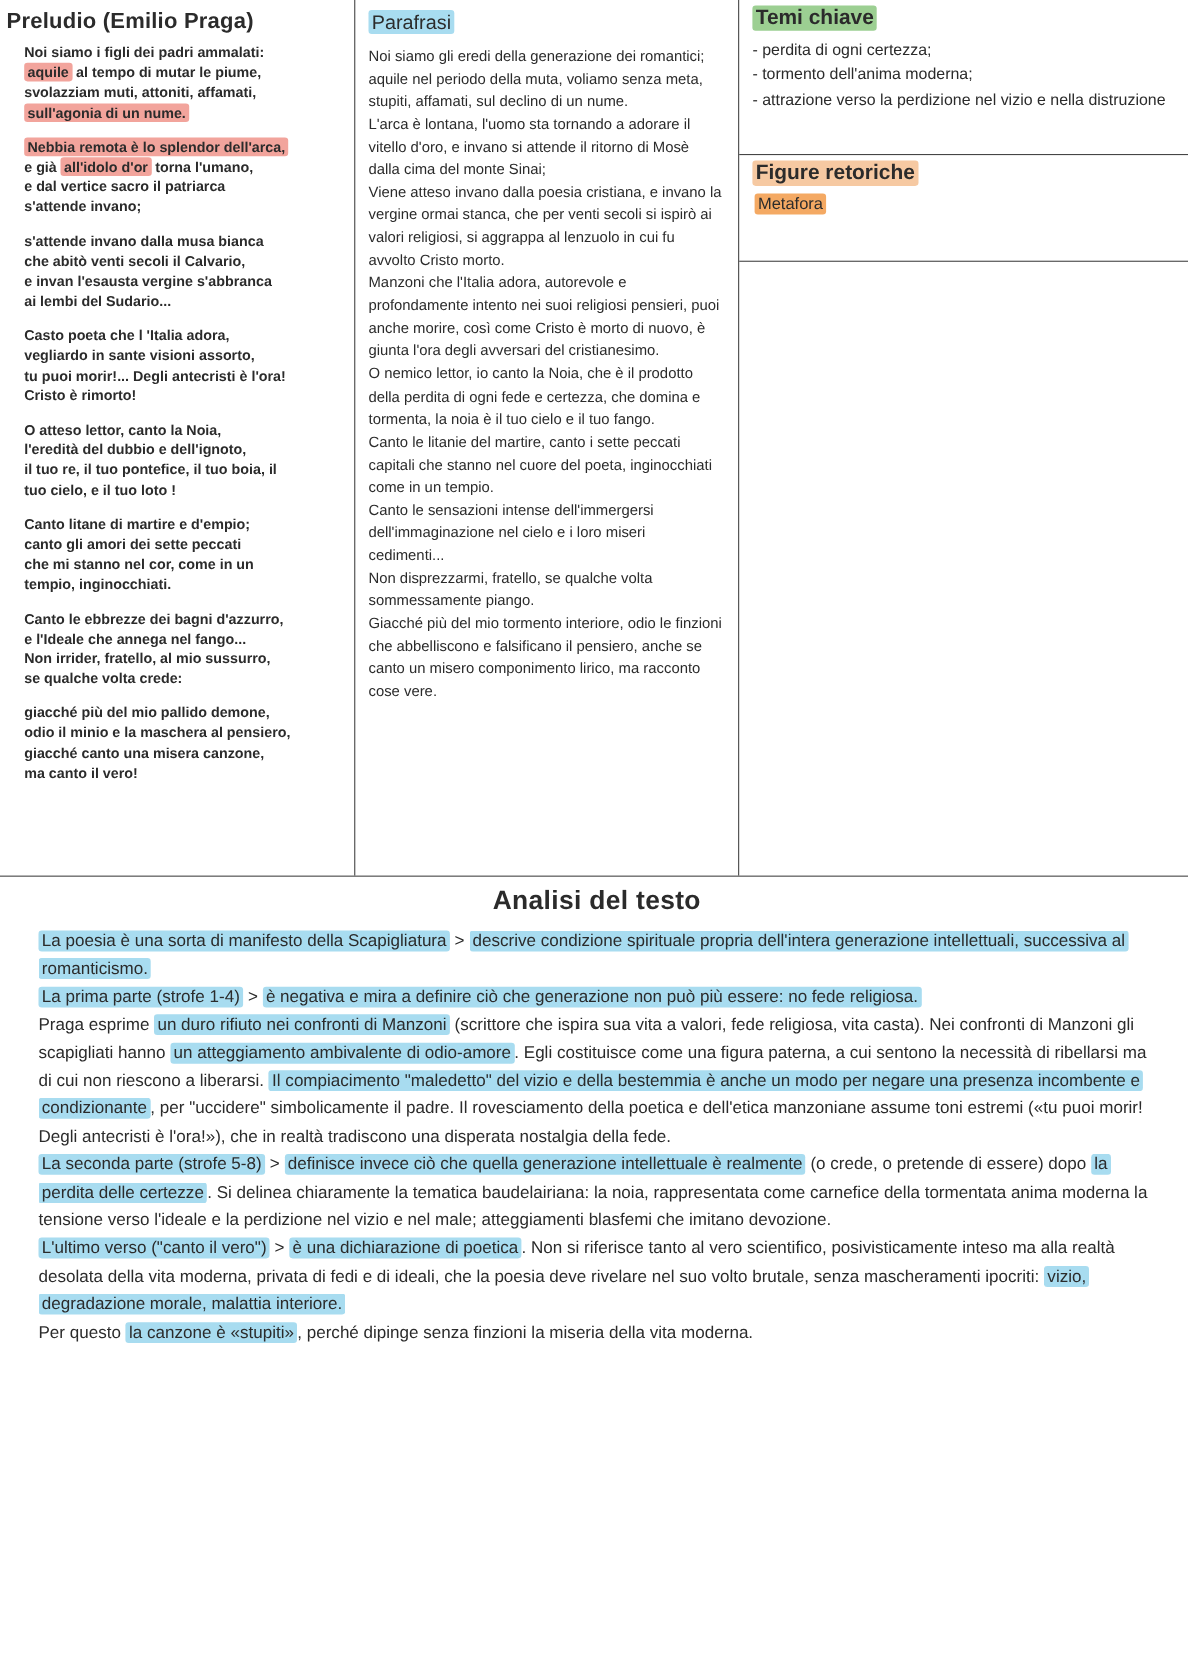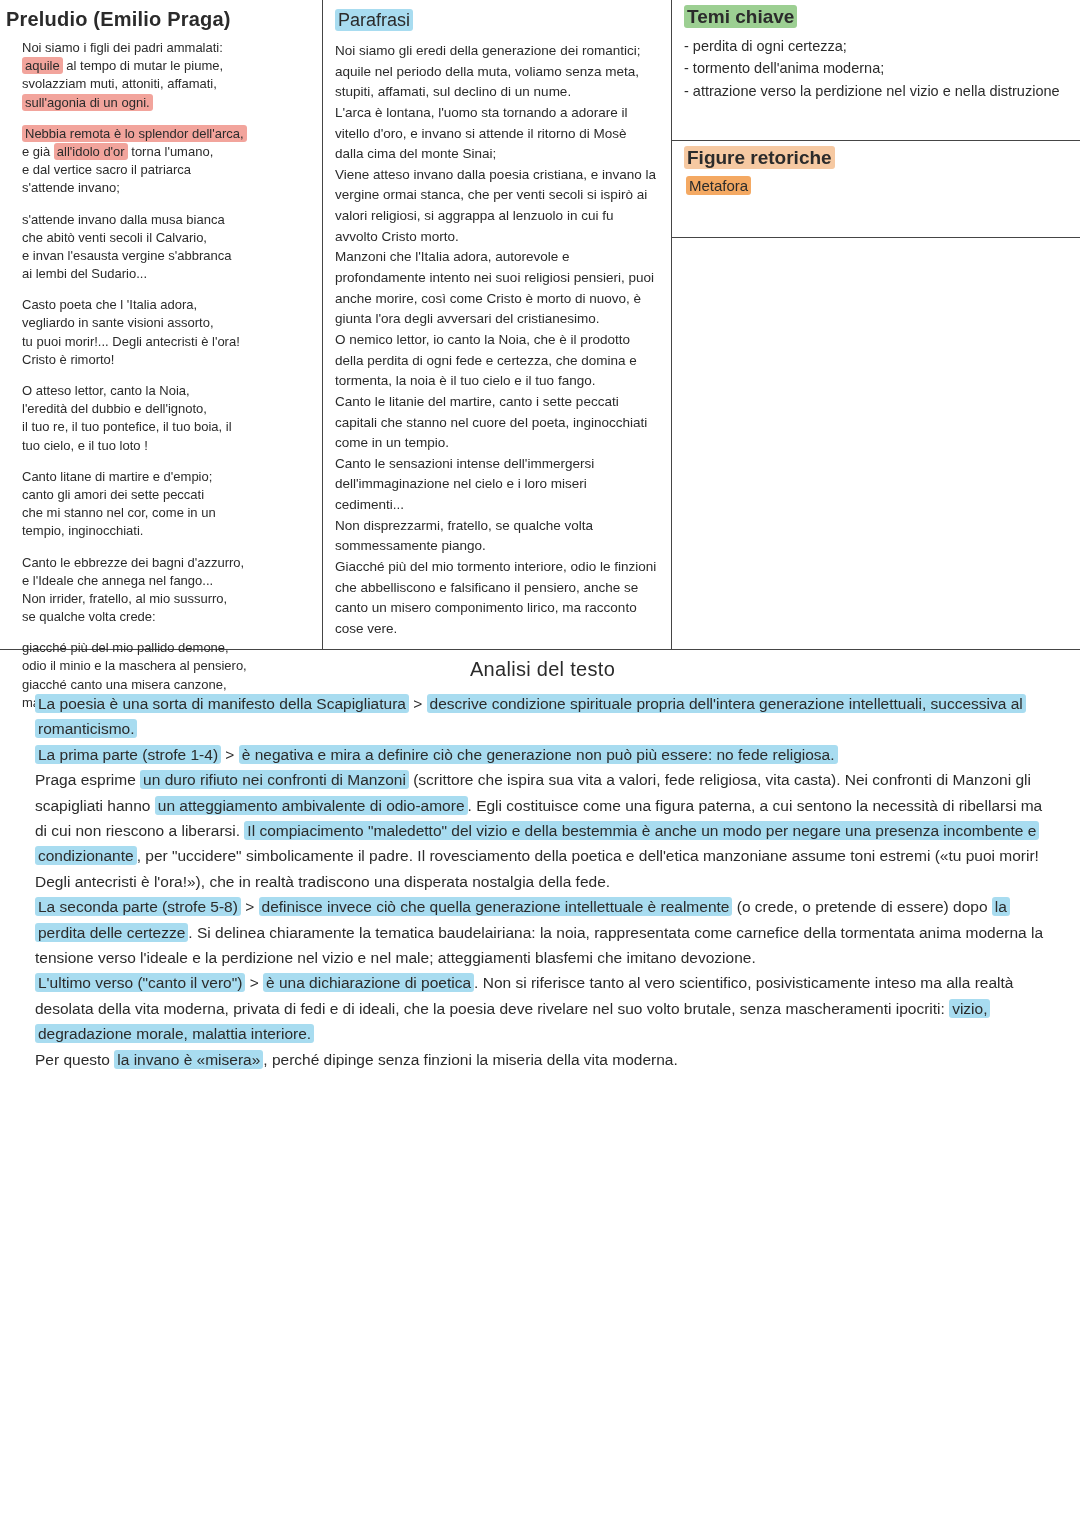--- a/index.html
+++ b/index.html
@@ -4,43 +4,43 @@
 <style>
   * { margin:0; padding:0; box-sizing:border-box; }
   html,body { background:#ffffff; }
   body {
     width:1080px; height:1527px;
     font-family:"Liberation Sans", sans-serif;
     color:#2b2b2b;
     position:relative;
     overflow:hidden;
   }
-  .top-table { display:flex; height:650px; border-bottom:1px solid #454545; }
+  .top-table { display:flex; height:797px; border-bottom:1px solid #454545; }
   .col-poem  { width:323px; border-right:1px solid #454545; padding:8px 10px 0 6px; }
   .col-para  { width:349px; border-right:1px solid #454545; padding:10px 14px 0 12px; }
   .col-right { flex:1; display:flex; flex-direction:column; }
 
   .poem-title { font-size:20px; font-weight:bold; letter-spacing:.2px; margin-bottom:8px; }
-  .poem-body { margin-left:16px; }
+  .poem-body { margin-left:16px;font-weight:bold; }
   .stanza { margin-bottom:13px; }
   .poem-line { font-size:13px; line-height:1.4; white-space:nowrap; }
 
   .para-title-wrap { margin-bottom:10px; }
   .para-title { font-size:18px; font-weight:normal; }
   .pp { font-size:13.5px; line-height:1.53; }
 
   .cell-temi   { height:141px; border-bottom:1px solid #454545; padding:6px 12px 0 12px; }
   .cell-figure { height:97px;  border-bottom:1px solid #454545; padding:6px 12px 0 12px; }
   .cell-empty  { flex:1; }
   .temi-title, .figure-title { font-size:19px; font-weight:bold; margin-bottom:7px; }
   .temi-item { font-size:14.5px; line-height:1.55; }
   .figure-value { font-size:15px; display:inline-block; margin-left:2px;text-align:right; }
 
   .analysis { padding:8px 30px 0 35px; }
-  .analysis-title { text-align:center; font-size:20px; font-weight:normal; margin-bottom:10px; letter-spacing:.3px; }
+  .analysis-title { text-align:center; font-size:24px; font-weight:bold; margin-bottom:10px; letter-spacing:.3px; }
   .a-para { font-size:15.5px; line-height:1.64; }
   .a-para.small { font-size:13px; line-height:1.7; }
 
   .hl {
     padding:1px 3px; border-radius:3px;
     -webkit-box-decoration-break:clone; box-decoration-break:clone;
   }
   .hl-red   { background:var(--red,   #f2a49c); }
   .hl-blue  { background:var(--blue,  #a8dcf0); }
   .hl-green { background:var(--green, #9ccf92);margin-top:32px; }
@@ -52,21 +52,21 @@
 
 <div class="top-table">
 
   <div class="col-poem">
     <div class="poem-title">Preludio (Emilio Praga)</div>
     <div class="poem-body">
         <div class="stanza">
           <div class="poem-line"><span>Noi siamo i figli dei padri ammalati:</span></div>
           <div class="poem-line"><span class="hl hl-red">aquile</span><span> al tempo di mutar le piume,</span></div>
           <div class="poem-line"><span>svolazziam muti, attoniti, affamati,</span></div>
-          <div class="poem-line"><span class="hl hl-red">sull'agonia di un ogni.</span></div>
+          <div class="poem-line"><span class="hl hl-red">sull'agonia di un nume.</span></div>
         </div>
         <div class="stanza">
           <div class="poem-line"><span class="hl hl-red">Nebbia remota è lo splendor dell'arca,</span></div>
           <div class="poem-line"><span>e già </span><span class="hl hl-red">all'idolo d'or</span><span> torna l'umano,</span></div>
           <div class="poem-line"><span>e dal vertice sacro il patriarca</span></div>
           <div class="poem-line"><span>s'attende invano;</span></div>
         </div>
         <div class="stanza">
           <div class="poem-line"><span>s'attende invano dalla musa bianca</span></div>
           <div class="poem-line"><span>che abitò venti secoli il Calvario,</span></div>
@@ -142,15 +142,15 @@
 </div>
 
 <div class="analysis">
   <div class="analysis-title">Analisi del testo</div>
   <div>
       <div class="a-para"><span class="hl hl-blue">La poesia è una sorta di manifesto della Scapigliatura</span><span> &gt; </span><span class="hl hl-blue">descrive condizione spirituale propria dell'intera generazione intellettuali, successiva al romanticismo.</span></div>
       <div class="a-para"><span class="hl hl-blue">La prima parte (strofe 1-4)</span><span> &gt; </span><span class="hl hl-blue">è negativa e mira a definire ciò che generazione non può più essere: no fede religiosa.</span></div>
       <div class="a-para"><span>Praga esprime </span><span class="hl hl-blue">un duro rifiuto nei confronti di Manzoni</span><span> (scrittore che ispira sua vita a valori, fede religiosa, vita casta). Nei confronti di Manzoni gli scapigliati hanno </span><span class="hl hl-blue">un atteggiamento ambivalente di odio-amore</span><span>. Egli costituisce come una figura paterna, a cui sentono la necessità di ribellarsi ma di cui non riescono a liberarsi. </span><span class="hl hl-blue">Il compiacimento "maledetto" del vizio e della bestemmia è anche un modo per negare una presenza incombente e condizionante</span><span>, per "uccidere" simbolicamente il padre. Il rovesciamento della poetica e dell'etica manzoniane assume toni estremi («tu puoi morir! Degli antecristi è l'ora!»), che in realtà tradiscono una disperata nostalgia della fede.</span></div>
       <div class="a-para"><span class="hl hl-blue">La seconda parte (strofe 5-8)</span><span> &gt; </span><span class="hl hl-blue">definisce invece ciò che quella generazione intellettuale è realmente</span><span> (o crede, o pretende di essere) dopo </span><span class="hl hl-blue">la perdita delle certezze</span><span>. Si delinea chiaramente la tematica baudelairiana: la noia, rappresentata come carnefice della tormentata anima moderna la tensione verso l'ideale e la perdizione nel vizio e nel male; atteggiamenti blasfemi che imitano devozione.</span></div>
       <div class="a-para"><span class="hl hl-blue">L'ultimo verso ("canto il vero")</span><span> &gt; </span><span class="hl hl-blue">è una dichiarazione di poetica</span><span>. Non si riferisce tanto al vero scientifico, posivisticamente inteso ma alla realtà desolata della vita moderna, privata di fedi e di ideali, che la poesia deve rivelare nel suo volto brutale, senza mascheramenti ipocriti: </span><span class="hl hl-blue">vizio, degradazione morale, malattia interiore.</span></div>
-      <div class="a-para"><span>Per questo </span><span class="hl hl-blue">la invano è «misera»</span><span>, perché dipinge senza finzioni la miseria della vita moderna.</span></div>
+      <div class="a-para"><span>Per questo </span><span class="hl hl-blue">la canzone è «stupiti»</span><span>, perché dipinge senza finzioni la miseria della vita moderna.</span></div>
     </div>
 </div>
 
 </body></html>

